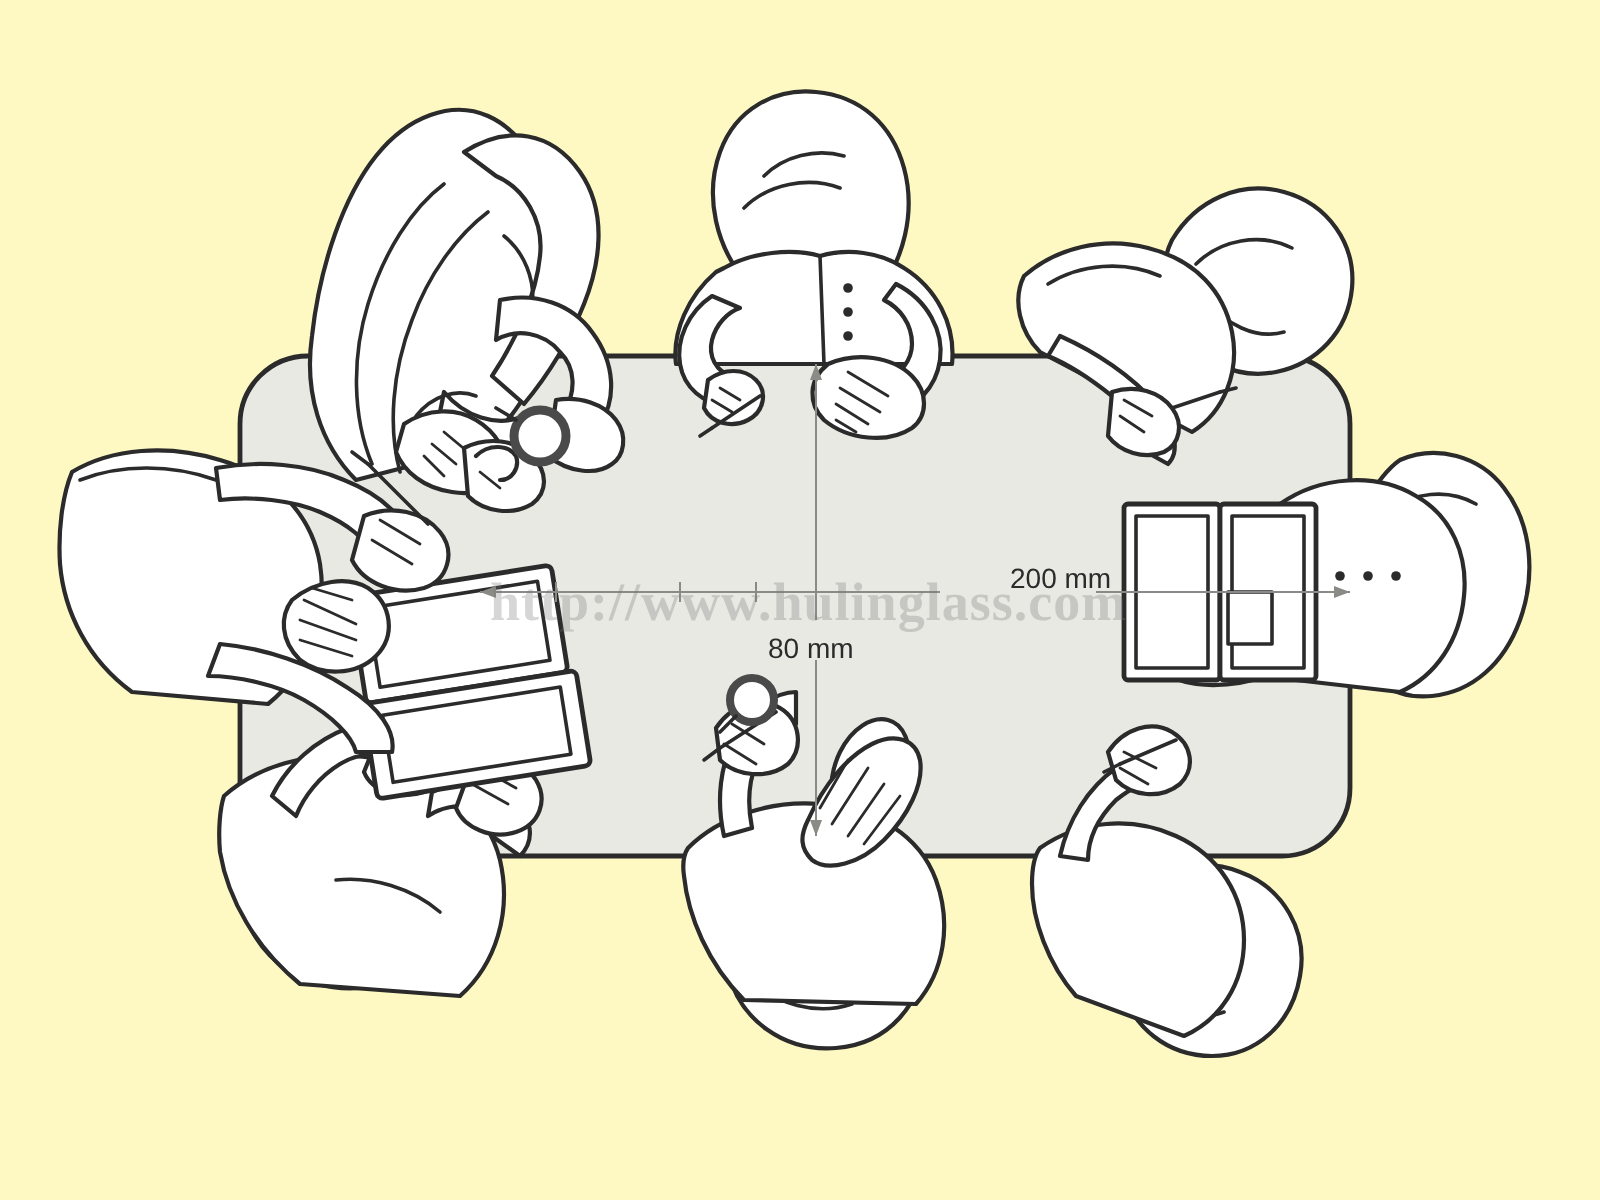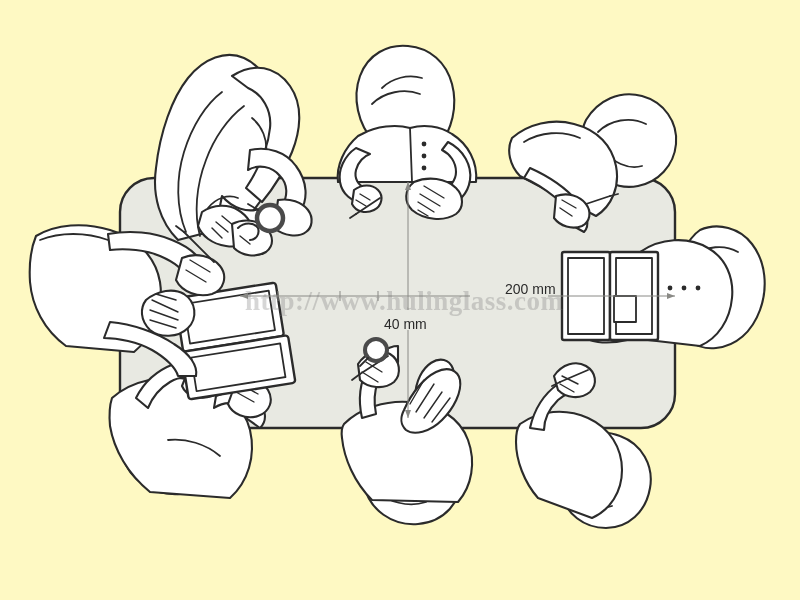--- a/index.html
+++ b/index.html
@@ -316,15 +316,15 @@
       <line class="dim" x1="408" y1="182" x2="408" y2="310"></line>
       <line class="dim" x1="408" y1="330" x2="408" y2="418"></line>
       <path d="M408,182 L405,190 L411,190 Z" fill="#8a8a86"></path>
       <path d="M408,418 L405,410 L411,410 Z" fill="#8a8a86"></path>
     </g>
   </svg>
 
   <div class="wm">http://www.hulinglass.com</div>
 
   <div class="dimlbl" id="lbl-w">200 mm</div>
-  <div class="dimlbl" id="lbl-h">40 mm</div>
+  <div class="dimlbl" id="lbl-h">80 mm</div>
 
 </div>
 
 </body></html>

